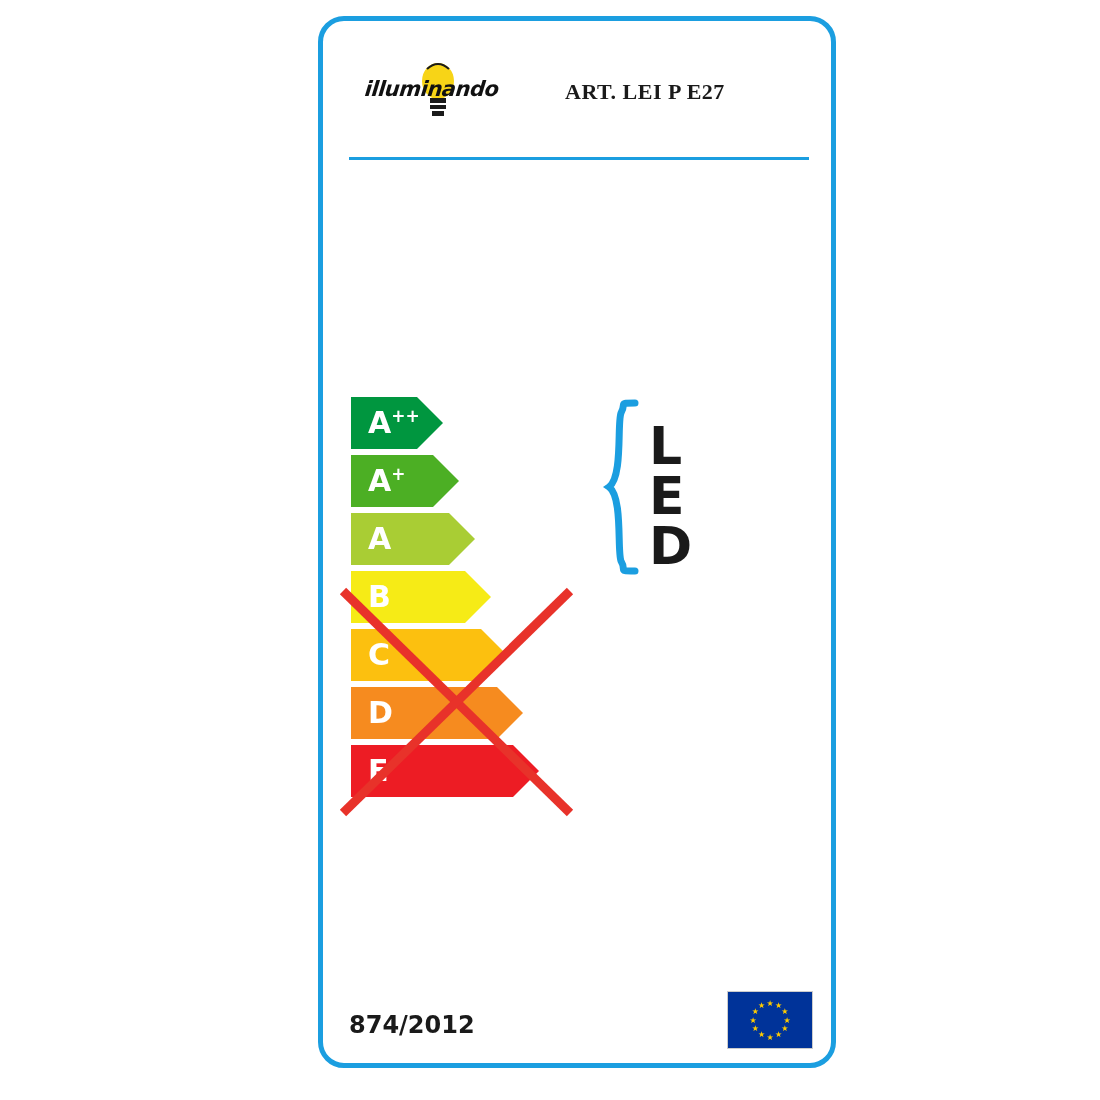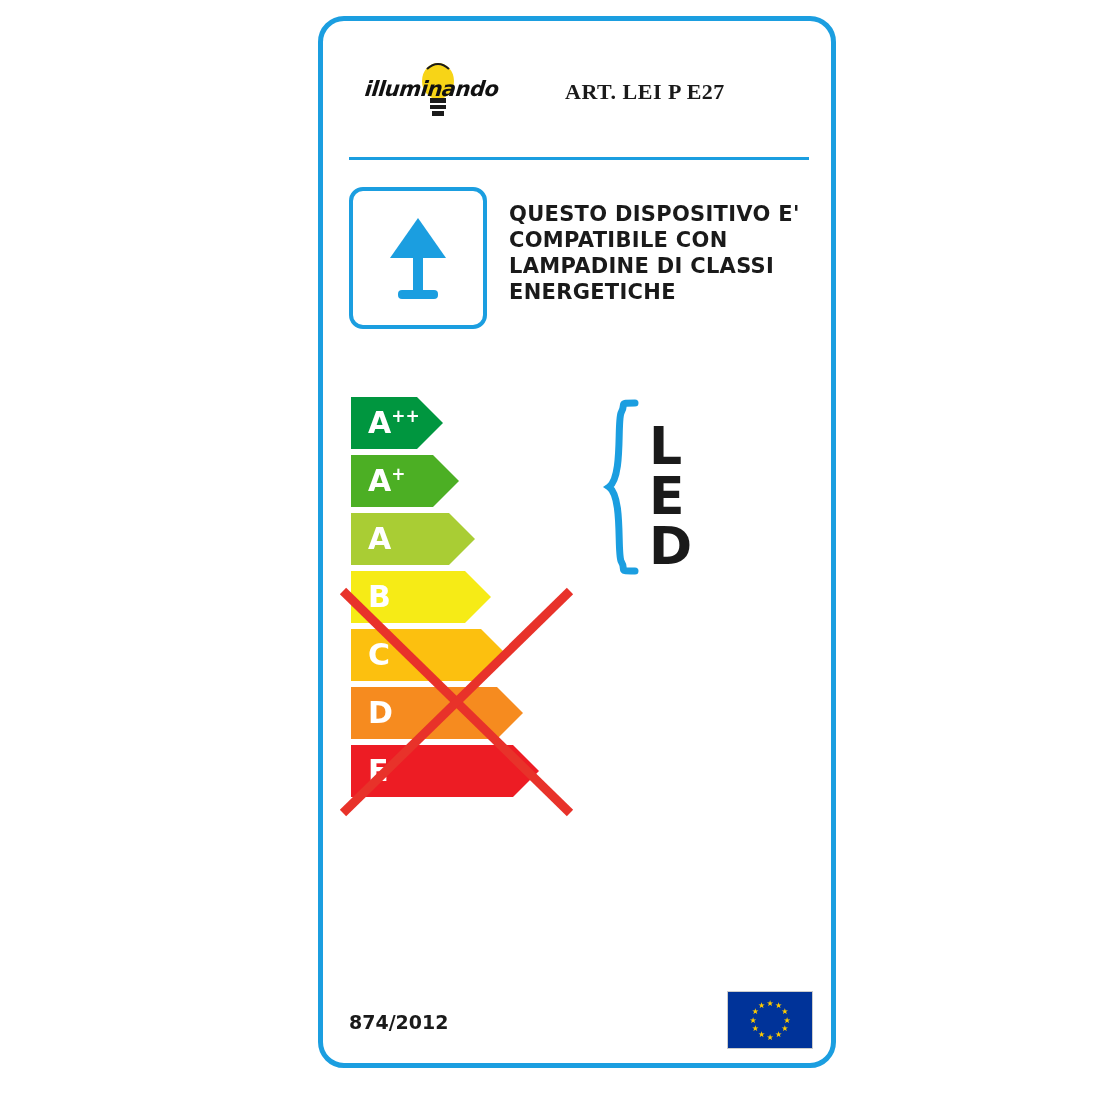--- a/index.html
+++ b/index.html
@@ -183,21 +183,21 @@
     letter-spacing: 1px;
   }
 
   
   #regulation-number {
     position: absolute;
     left: 26px;
     top: 990px;
     font-family: "DejaVu Sans", sans-serif;
     font-weight: bold;
-    font-size: 19px;
+    font-size: 24px;
     color: #1a1a1a;
   }
 
   #eu-flag {
     position: absolute;
     left: 404px;
     top: 970px;
     width: 86px;
     height: 58px;
     background: #003399;
@@ -221,30 +221,20 @@
         <path d="M8 8 Q19 -2 30 8" stroke="#1a1a1a" stroke-width="2" fill="none"></path>
       </svg>
       <div id="brand-wordmark">illuminando</div>
     </div>
 
     <div id="article-code">ART. LEI P E27</div>
   </div>
 
   <div id="header-rule"></div>
 
-  <div id="compat-block">
-    <div id="lamp-icon-box">
-      <svg width="84" height="96" viewBox="0 0 84 96">
-        <path d="M42 8 L14 48 L70 48 Z" fill="#1b9ee0"></path>
-        <rect x="37" y="48" width="10" height="32" fill="#1b9ee0"></rect>
-        <rect x="22" y="80" width="40" height="9" rx="4" fill="#1b9ee0"></rect>
-      </svg>
-    </div>
-    <div id="compat-text">QUESTO DISPOSITIVO E' COMPATIBILE CON LAMPADINE DI CLASSI ENERGETICHE</div>
-  </div>
 
   <div id="energy-scale">
       <div class="energy-row">
         <div class="energy-arrow" style="background: rgb(0, 150, 63); width: 92px;">A<sup>++</sup></div>
       </div>
       <div class="energy-row">
         <div class="energy-arrow" style="background: rgb(76, 175, 36); width: 108px;">A<sup>+</sup></div>
       </div>
       <div class="energy-row">
         <div class="energy-arrow" style="background: rgb(169, 205, 52); width: 124px;">A</div>

